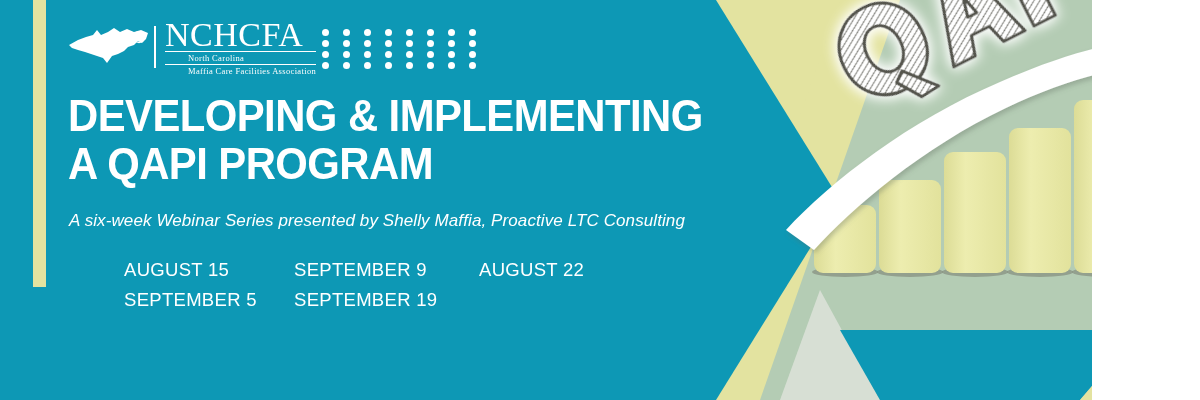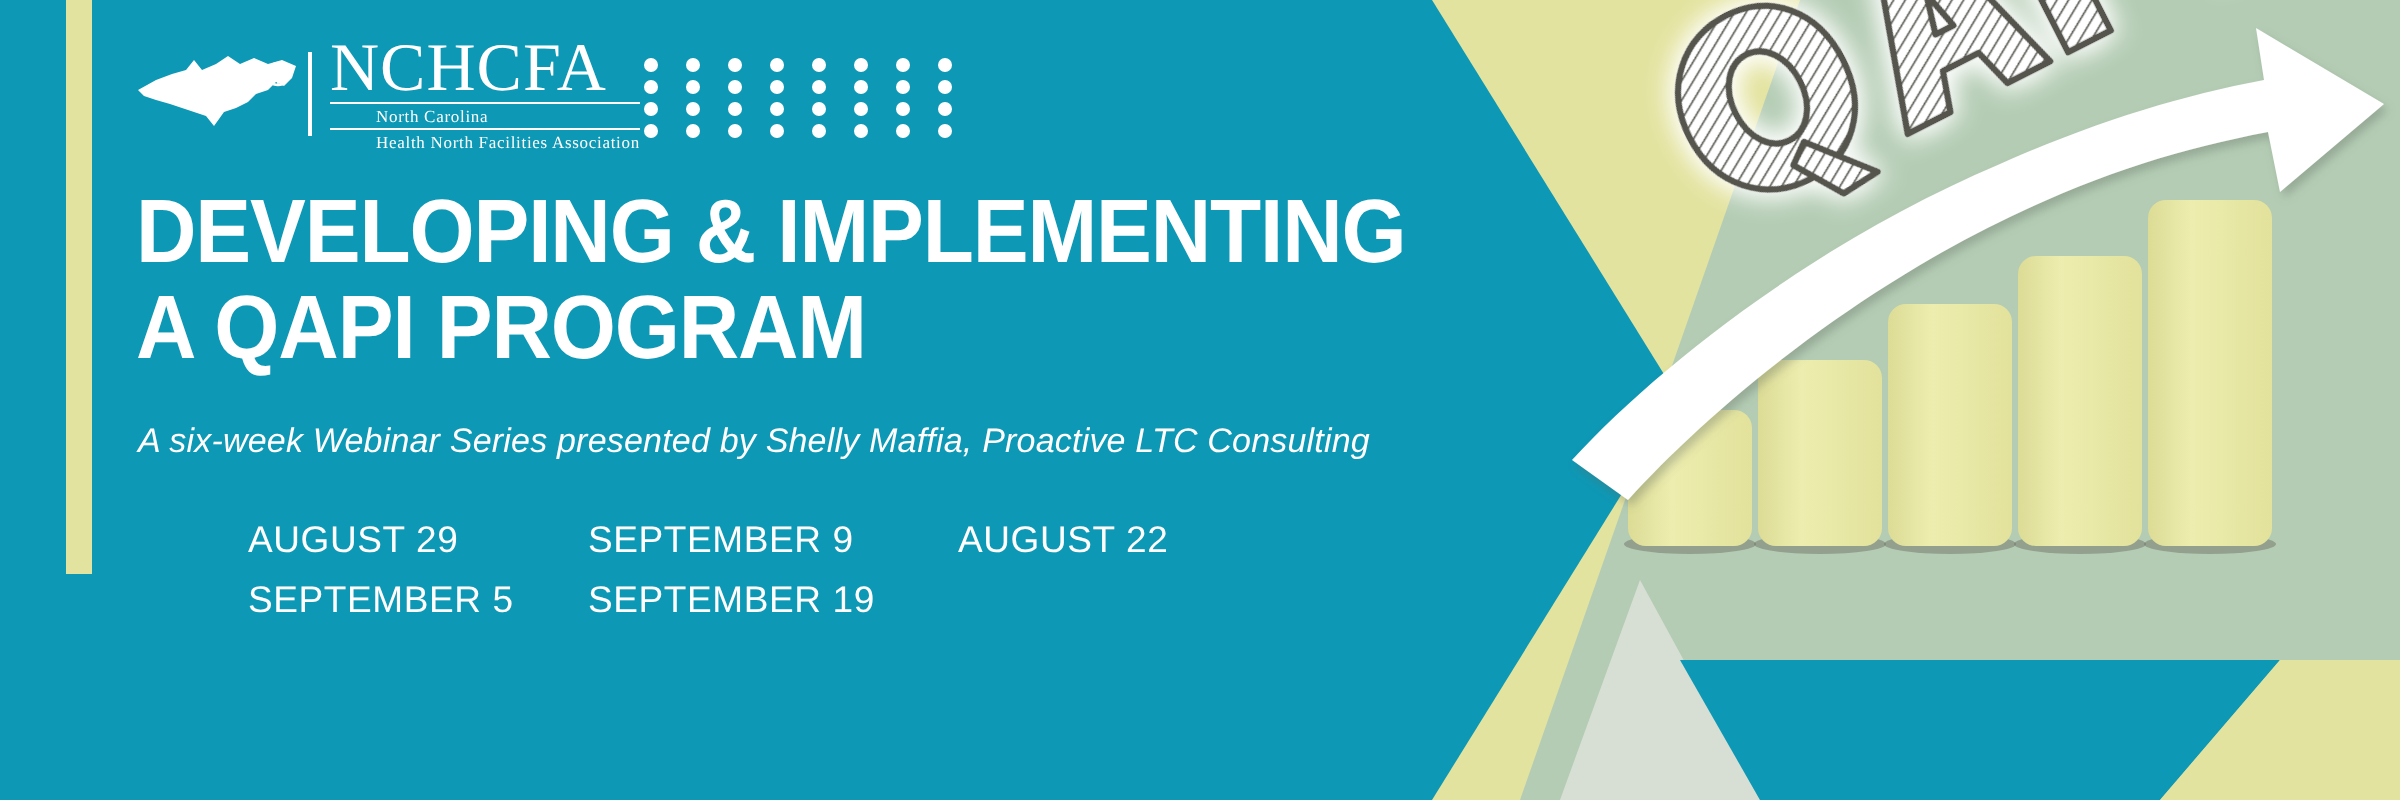--- a/index.html
+++ b/index.html
@@ -2,21 +2,21 @@
 <html><head>
 <meta charset="utf-8">
 <style>
   html, body {
     margin: 0;
     padding: 0;
     background: #ffffff;
   }
   #banner {
     position: relative;
-    width: 1200px;
+    width: 1092px;
     height: 400px;
     overflow: hidden;
     font-family: "Liberation Sans", sans-serif;
     background: #B4CCB4;
     user-select: none;
   }
   
   #bg-shapes {
     position: absolute;
     inset: 0;
@@ -190,21 +190,21 @@
         L34 54 L20 50 L8 46 Z"></path>
       <circle cx="142" cy="24" r="11" fill="none" stroke="#ffffff" stroke-width="2.5"></circle>
       <path d="M142 13 L142 35 M131 24 L153 24 M134 16 L150 32 M150 16 L134 32" stroke="#ffffff" stroke-width="1.6" fill="none"></path>
     </svg>
     <div class="logo-divider"></div>
     <div class="logo-text">
       <div class="logo-acronym">NCHCFA</div>
       <div class="logo-rule"></div>
       <div class="logo-sub1">North Carolina</div>
       <div class="logo-rule"></div>
-      <div class="logo-sub2">Health North Facilities Association</div>
+      <div class="logo-sub2">Maffia Care Facilities Association</div>
     </div>
   </div>
 
   <div class="dot-grid" id="dot-grid">
       <div class="dot"></div>
       <div class="dot"></div>
       <div class="dot"></div>
       <div class="dot"></div>
       <div class="dot"></div>
       <div class="dot"></div>
@@ -235,21 +235,21 @@
       <div class="dot"></div>
       <div class="dot"></div>
     </div>
 
   <h1 class="headline">DEVELOPING &amp; IMPLEMENTING
 A QAPI PROGRAM</h1>
 
   <div class="subtitle">A six-week Webinar Series presented by Shelly Maffia, Proactive LTC Consulting</div>
 
   <div class="dates" id="dates-grid">
-      <div class="date-cell">AUGUST 29</div>
+      <div class="date-cell">AUGUST 15</div>
       <div class="date-cell">SEPTEMBER 9</div>
       <div class="date-cell">AUGUST 22</div>
       <div class="date-cell">SEPTEMBER 5</div>
       <div class="date-cell">SEPTEMBER 19</div>
     </div>
 
 
   <div id="artwork">
     <svg viewBox="0 0 440 400" width="440" height="400">
       <defs>

